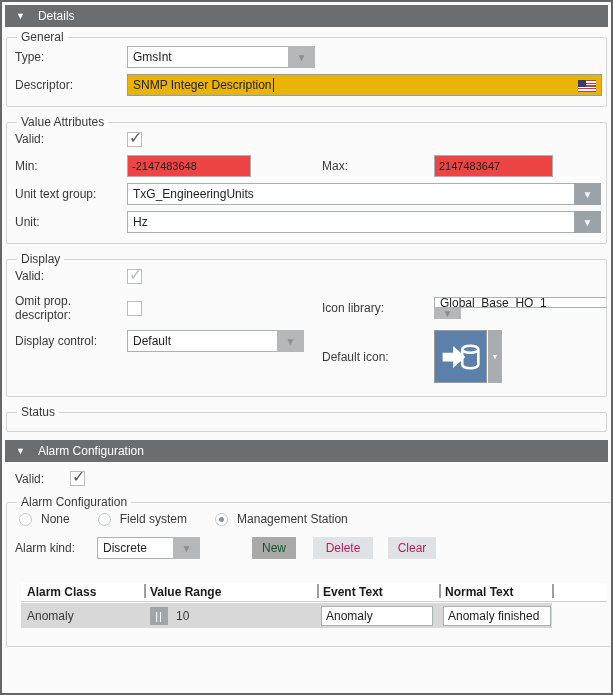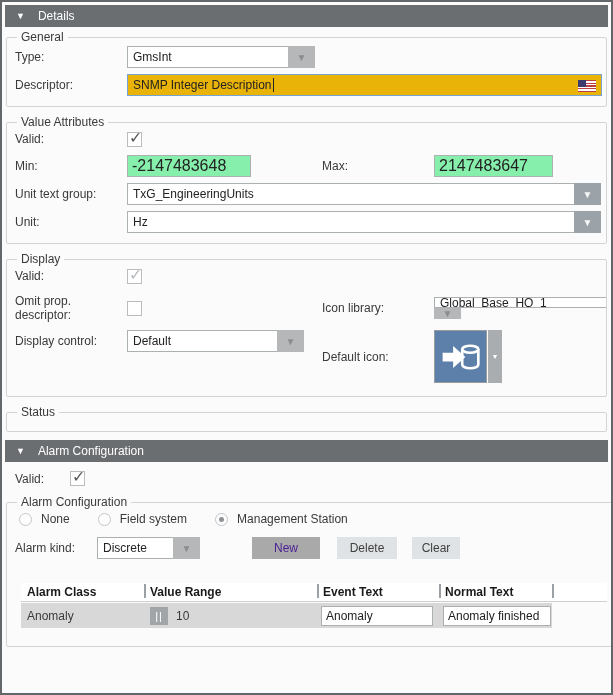--- a/index.html
+++ b/index.html
@@ -21,22 +21,22 @@
     padding:2px 4px 8px 8px;
   }
   legend { padding:0 4px; margin-left:2px; color:#3a3a3a; font-size:12px; }
   .row { display:flex; align-items:center; margin-bottom:6px; position:relative; min-height:22px; }
   .row.tight { min-height:16px; margin-bottom:8px; }
   .lbl { width:112px; flex:none; }
   .rlbl { position:absolute; left:307px; }
   .rfield { position:absolute; left:419px; }
   
   .ti {
-    height:22px; box-sizing:border-box; border:1px solid #abb0b3; background:#86efac;
-    padding:0 4px; font-family:inherit; font-size:16px; color:#222;
+    height:22px; box-sizing:border-box; border:1px solid #abb0b3; background:#ef4444;
+    padding:0 4px; font-family:inherit; font-size:11px; color:#222;
   }
   .div-input {
     height:22px; box-sizing:border-box; border:1px solid #76a3d2; background:#eab308;
     display:flex; align-items:center; padding:0 5px; flex:1; position:relative; color:#222;
   }
   .caret { width:1px; height:14px; background:#222; margin-left:1px; }
   .flag { position:absolute; right:5px; top:5px; width:18px; height:12px;
     background:repeating-linear-gradient(180deg,#bd3d44 0 1.35px,#ffffff 1.35px 2.7px); }
   .flag .canton { position:absolute; left:0; top:0; width:8px; height:6.5px; background:#3c3b6e; }
   
@@ -49,22 +49,22 @@
   
   .cbx { width:15px; height:15px; box-sizing:border-box; border:1px solid #bcbcbc; background:#fff; position:relative; flex:none; }
   .cbx.checked::after { content:"\2713"; position:absolute; left:1px; top:-5px; font-size:16px; color:#55585a; }
   .cbx.checked.dis::after { color:#b6bcbf; }
   
   .radio { width:13px; height:13px; box-sizing:border-box; border:1px solid #c3c7ca; border-radius:50%; background:#fdfdfd; margin-right:9px; position:relative; flex:none; }
   .radio.sel::after { content:""; position:absolute; left:3px; top:3px; right:3px; bottom:3px; border-radius:50%; background:#8d9296; }
   .radio-item { display:flex; align-items:center; margin-right:28px; }
   
   .btn { height:22px; box-sizing:border-box; display:flex; align-items:center; justify-content:center; font-size:12px; }
-  .btn.new { width:68px; background:#a9a9a9; color:#4c1d95; margin-left:52px; }
-  .btn.dis { background:#dfe3e5; color:#404040; }
+  .btn.new { width:44px; background:#a9a9a9; color:#14532d; margin-left:52px; }
+  .btn.dis { background:#dfe3e5; color:#be185d; }
   .btn.del { width:60px; margin-left:17px; }
   .btn.clr { width:48px; margin-left:15px; }
   
   .icon-btn { display:flex; align-items:stretch; }
   .icon-main { width:53px; height:53px; background:#5d80ab; border:1px solid #9b9b9b; box-sizing:border-box;
     display:flex; align-items:center; justify-content:center; }
   .icon-strip { width:14px; background:#a9adb0; display:flex; align-items:center; justify-content:center;
     color:#fff; font-size:7px; margin-left:1px; }
   
   .tbl { margin:2px 2px 10px 6px; width:586px; }

